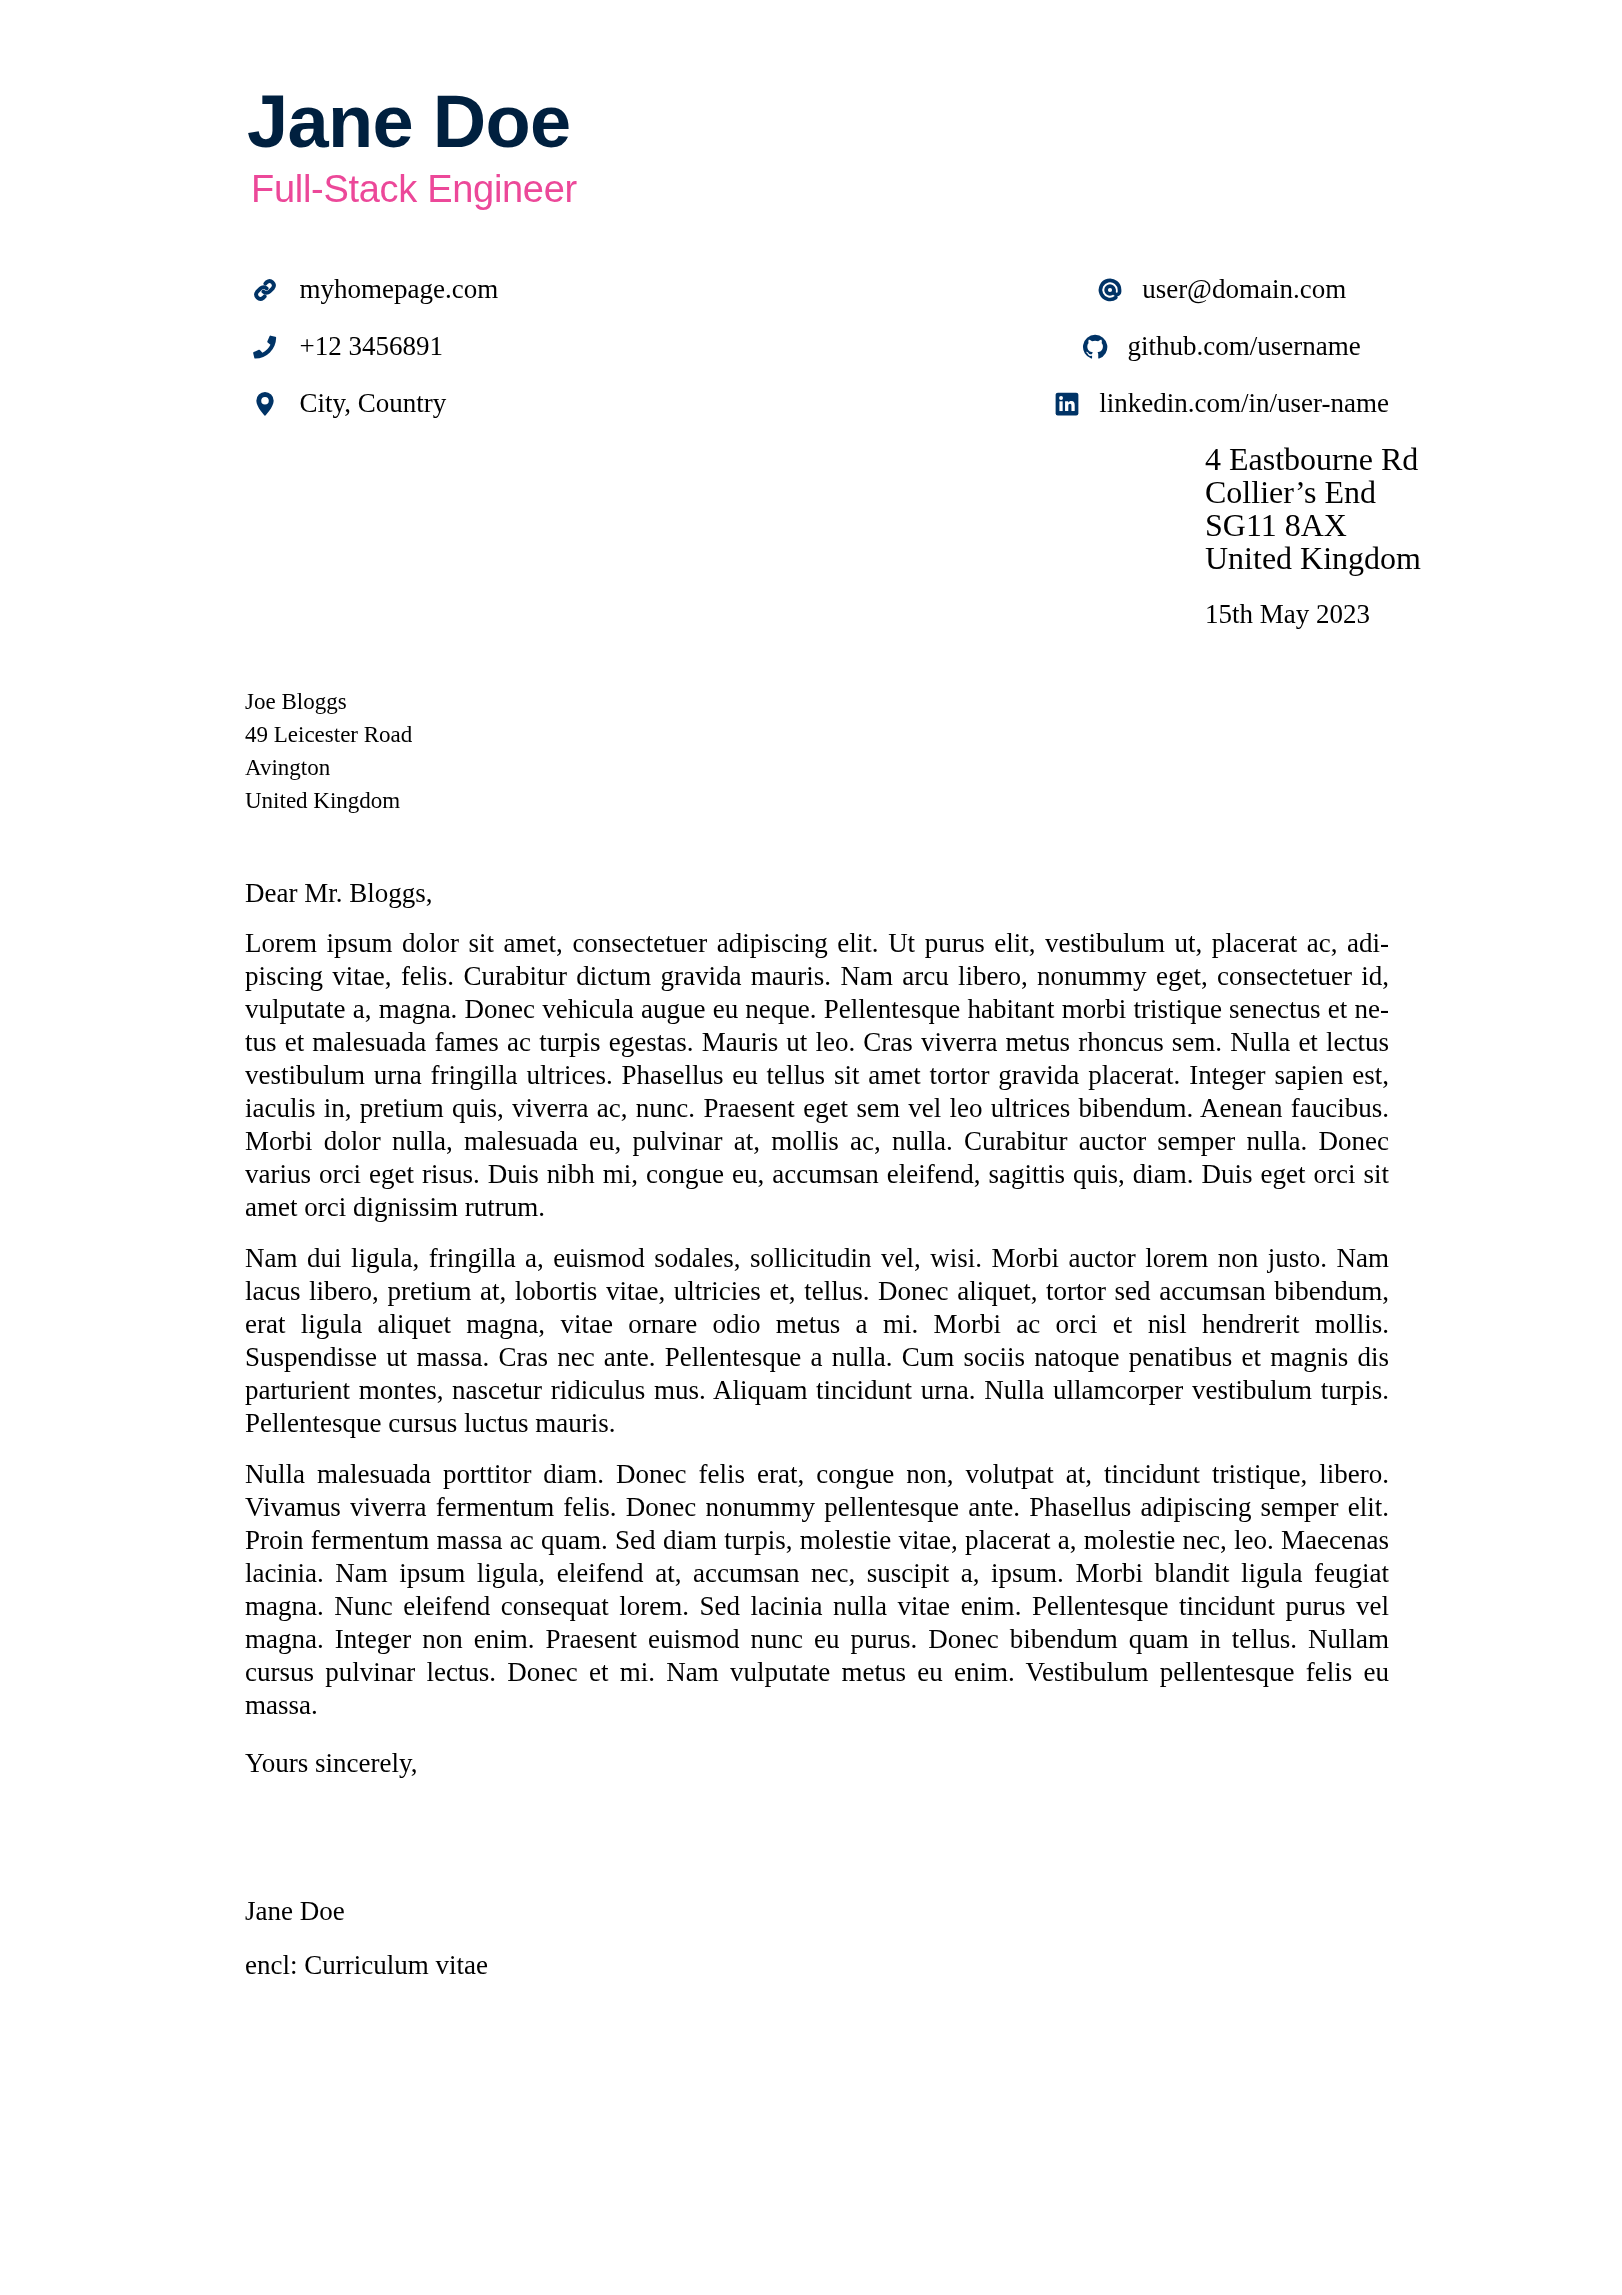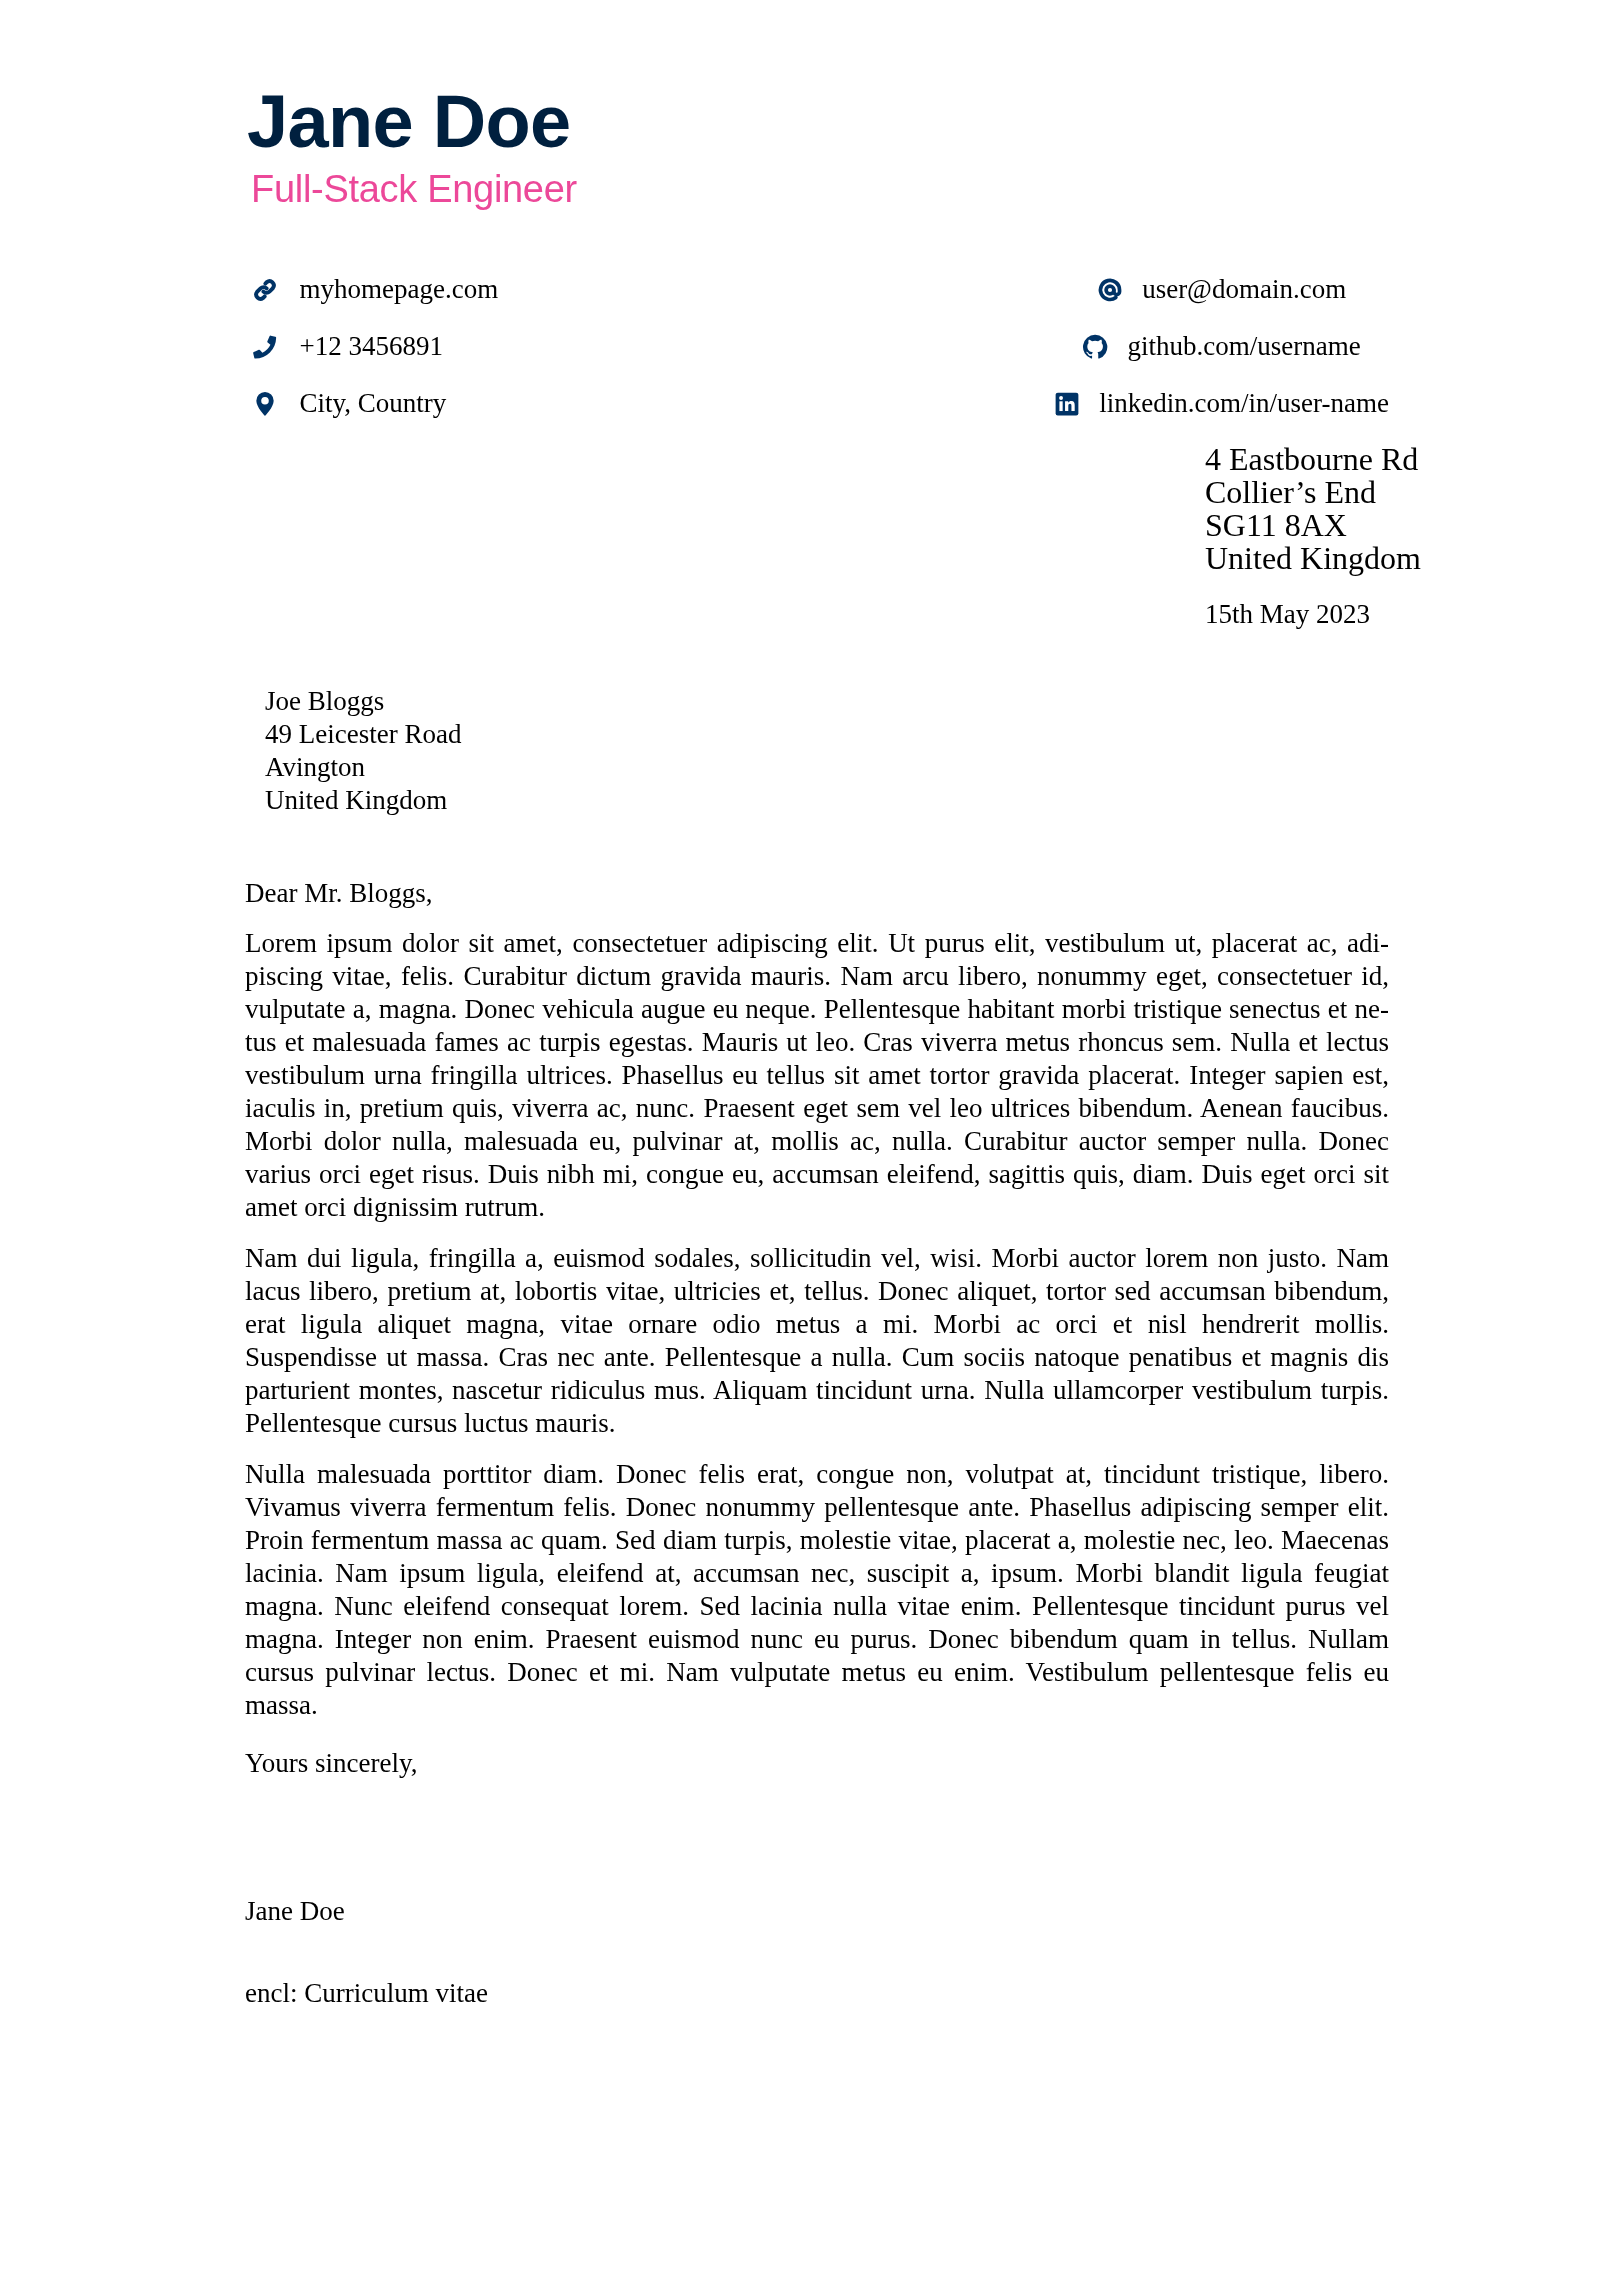--- a/index.html
+++ b/index.html
@@ -21,32 +21,32 @@
   .contact { display: flex; align-items: center; height: 33px; white-space: nowrap; margin-top: 24px; }
   .contacts.right .contact { justify-content: center; }
   .contact .ico { display: inline-flex; width: 31px; height: 33px; align-items: center; justify-content: center; }
   .contacts.left .contact .ico { margin-right: 19.6px; }
   .contacts.right .contact .ico { margin-right: 17px; }
   .ico svg { width: 26px; height: 26px; display: block; }
 
   .sender-address { position: absolute; left: 1205px; top: 419px; font-size: 32px; line-height: 33px; margin-top: 16px; }
   .date { position: absolute; left: 1205px; top: 590px; font-size: 27px; line-height: 33px; }
 
-  .recipient { position: absolute; left: 245px; top: 677px; font-size: 27px; line-height: 33px; margin-left: 20px; }
+  .recipient { position: absolute; left: 245px; top: 677px; font-size: 23px; line-height: 33px; }
   .salutation { position: absolute; left: 245px; top: 869px; font-size: 27px; line-height: 33px; }
 
   .body { position: absolute; left: 245px; width: 1144px; font-size: 27px; line-height: 33px;
           text-align: justify; text-align-last: left; margin: 0; hyphens: manual; }
   .p1 { top: 919px; }
   .p2 { top: 1234px; }
   .p3 { top: 1450px; }
 
   .closing { position: absolute; left: 245px; top: 1739px; font-size: 27px; line-height: 33px; }
   .signature { position: absolute; left: 245px; top: 1887px; font-size: 27px; line-height: 33px; }
-  .enclosure { position: absolute; left: 245px; top: 1941px; font-size: 27px; line-height: 33px; margin-top: 28px; }
+  .enclosure { position: absolute; left: 245px; top: 1941px; font-size: 27px; line-height: 33px; }
   .line { display: block; }
   a.plain { color: inherit; text-decoration: none; }
 </style>
 </head>
 <body>
 
 <div class="page">
 
   <h1 class="name">Jane Doe</h1>
   <div class="position">Full-Stack Engineer</div>

